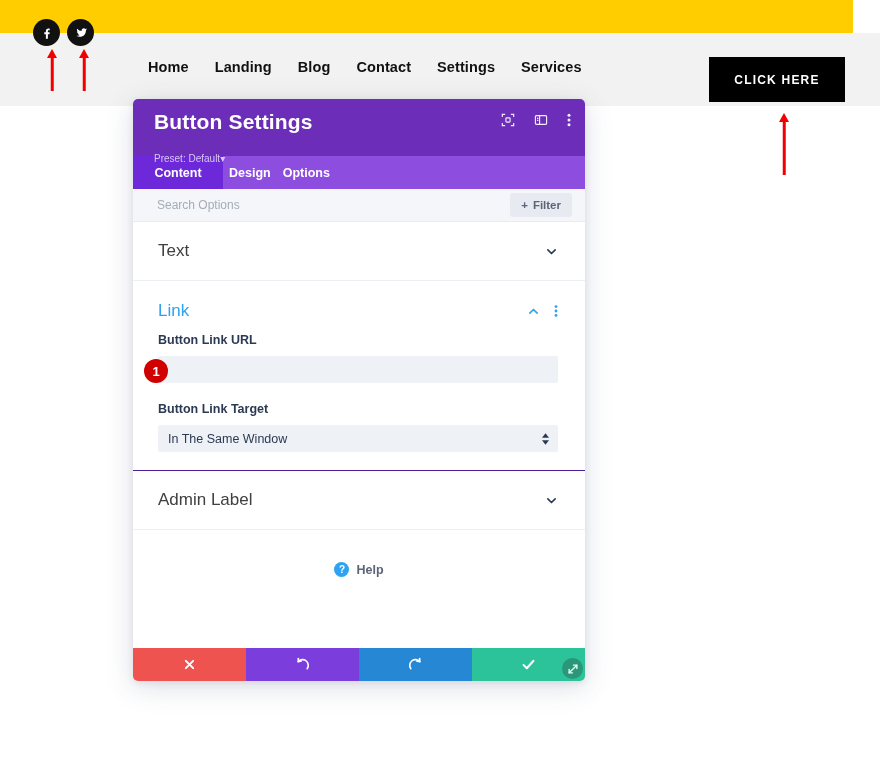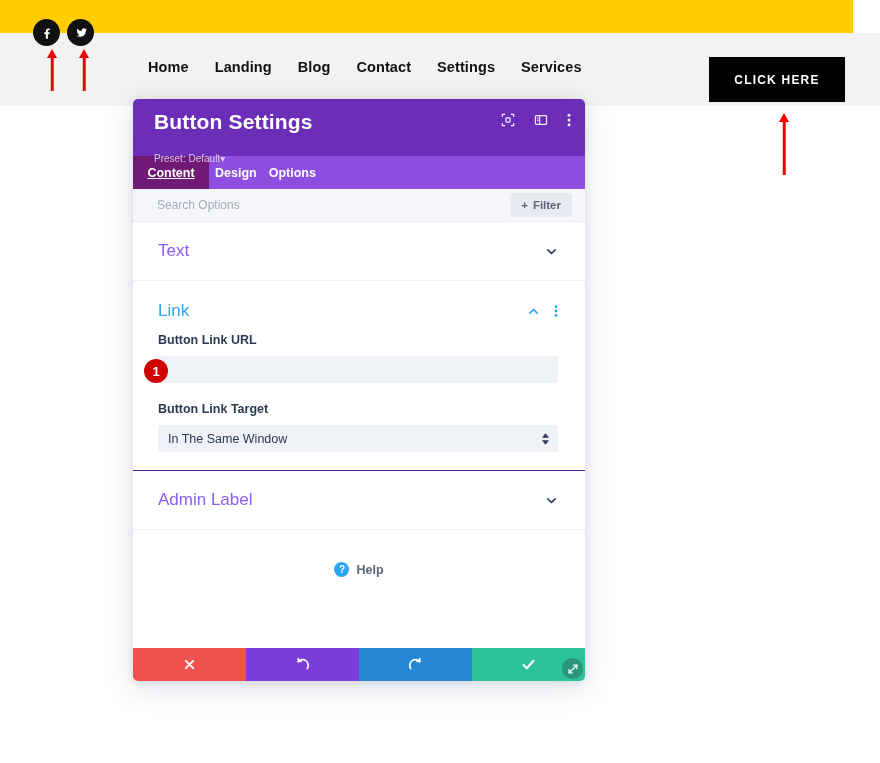--- a/index.html
+++ b/index.html
@@ -177,21 +177,21 @@
   }
   .tab {
     font-size: 12.5px;
     font-weight: bold;
     color: #ffffff;
     display: flex;
     align-items: center;
     justify-content: center;
     height: 100%;
   }
-  .tab.active { background: #701a75; width: 76px; text-decoration: underline; }
+  .tab.active { background: #6d28d9; width: 90px; }
   .tab.idle   { padding: 0 6px; color: #ffffff; }
 
   .searchbar {
     display: flex;
     align-items: center;
     justify-content: space-between;
     height: 33px;
     background: #f4f6f9;
     border-bottom: 1px solid #e8ecf2;
     padding: 0 13px 0 24px;
@@ -231,21 +231,21 @@
     display: flex;
     align-items: center;
     justify-content: space-between;
     padding: 0 27px 0 25px;
     height: 59px;
     border-bottom: 1px solid #eceff4;
     cursor: pointer;
   }
   .section-title {
     font-size: 17px;
-    color: #8b5cf6;
+    color: #404040;
     font-weight: normal;
   }
   .section-title.open { color: #2ea3f2; }
   .chev { color: #2b3a52; display: flex; align-items: center; }
   .chev.blue { color: #2ea3f2; }
   .row-right { display: flex; align-items: center; gap: 14px; }
   .dots-blue { color: #2ea3f2; display: flex; align-items: center; }
 
   .open-section { border-bottom: 1px solid #4c1d95; padding-bottom: 18px; }
   .open-section .section-row { border-bottom: none; height: 52px; padding-top: 8px; }

